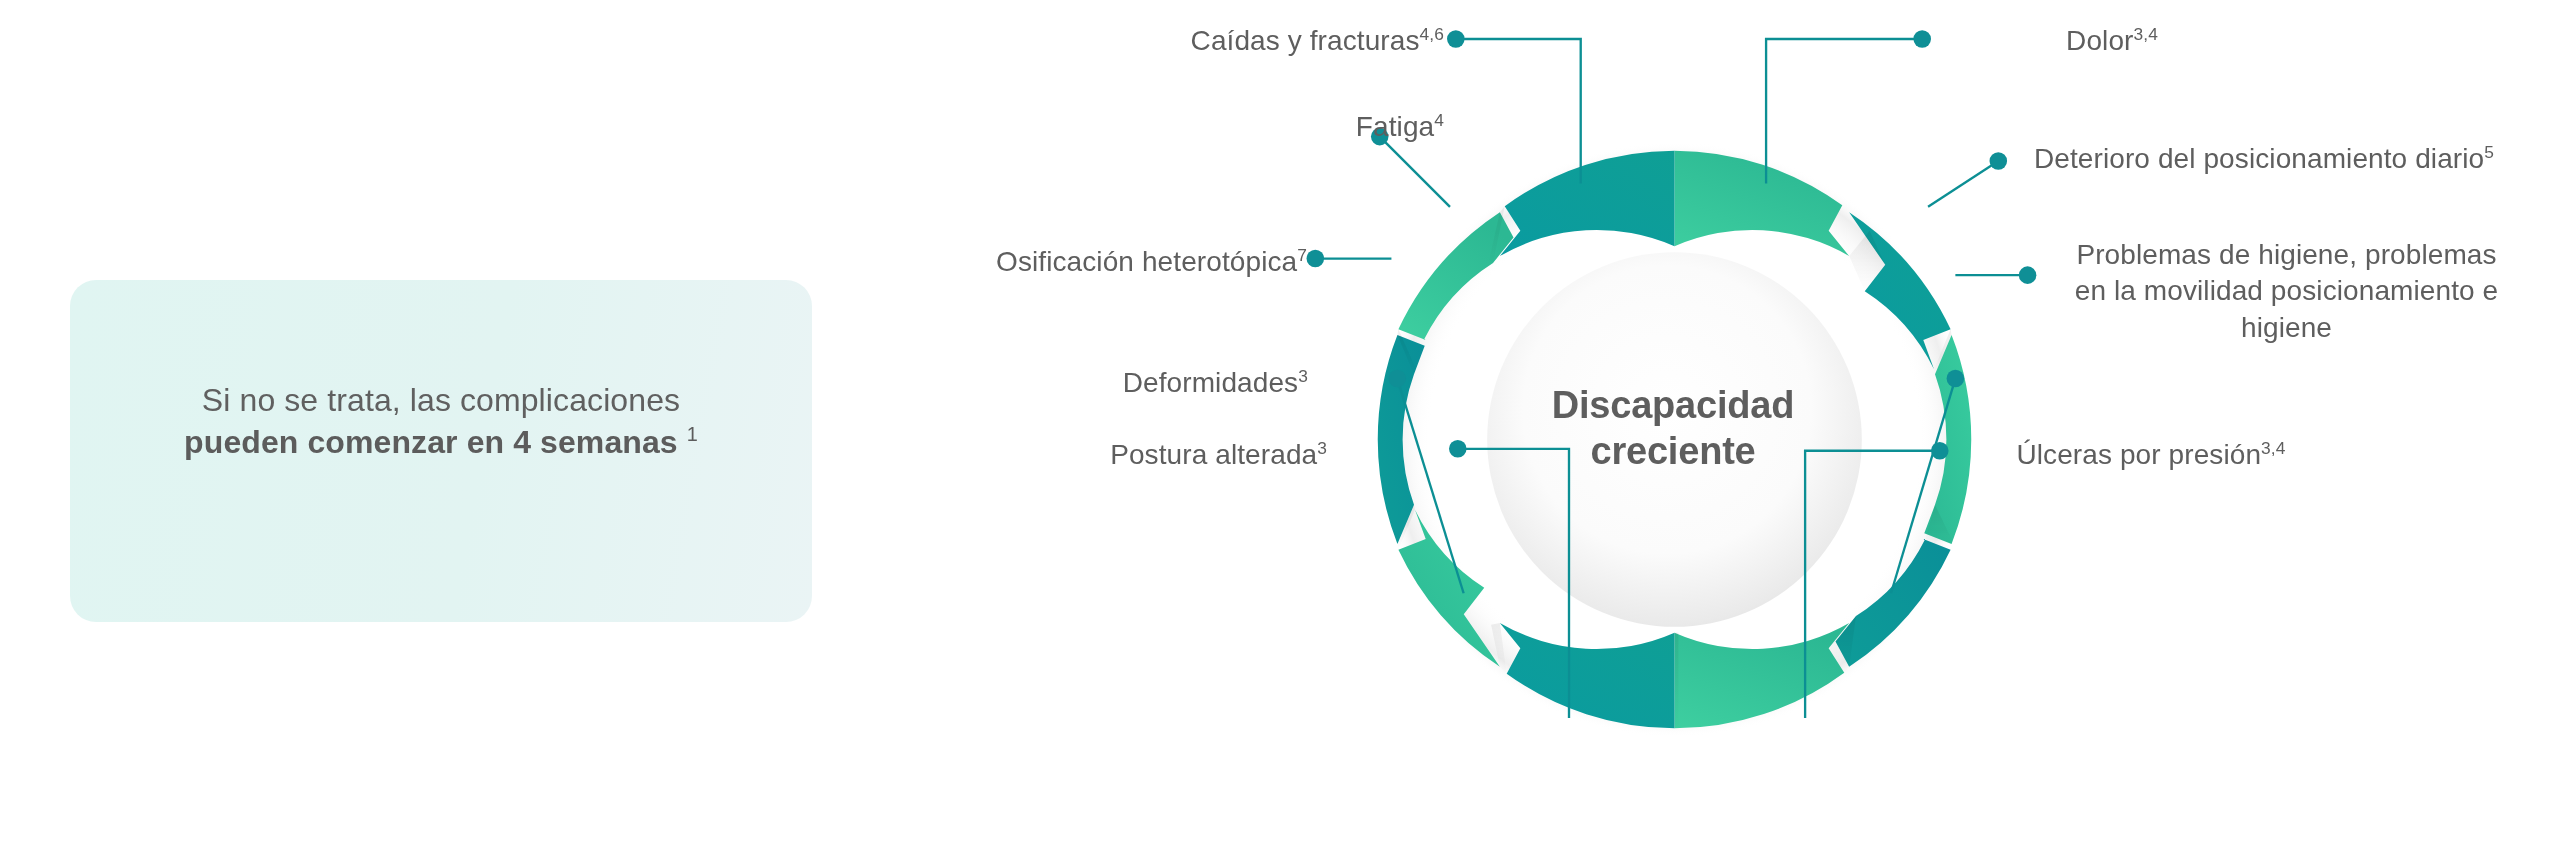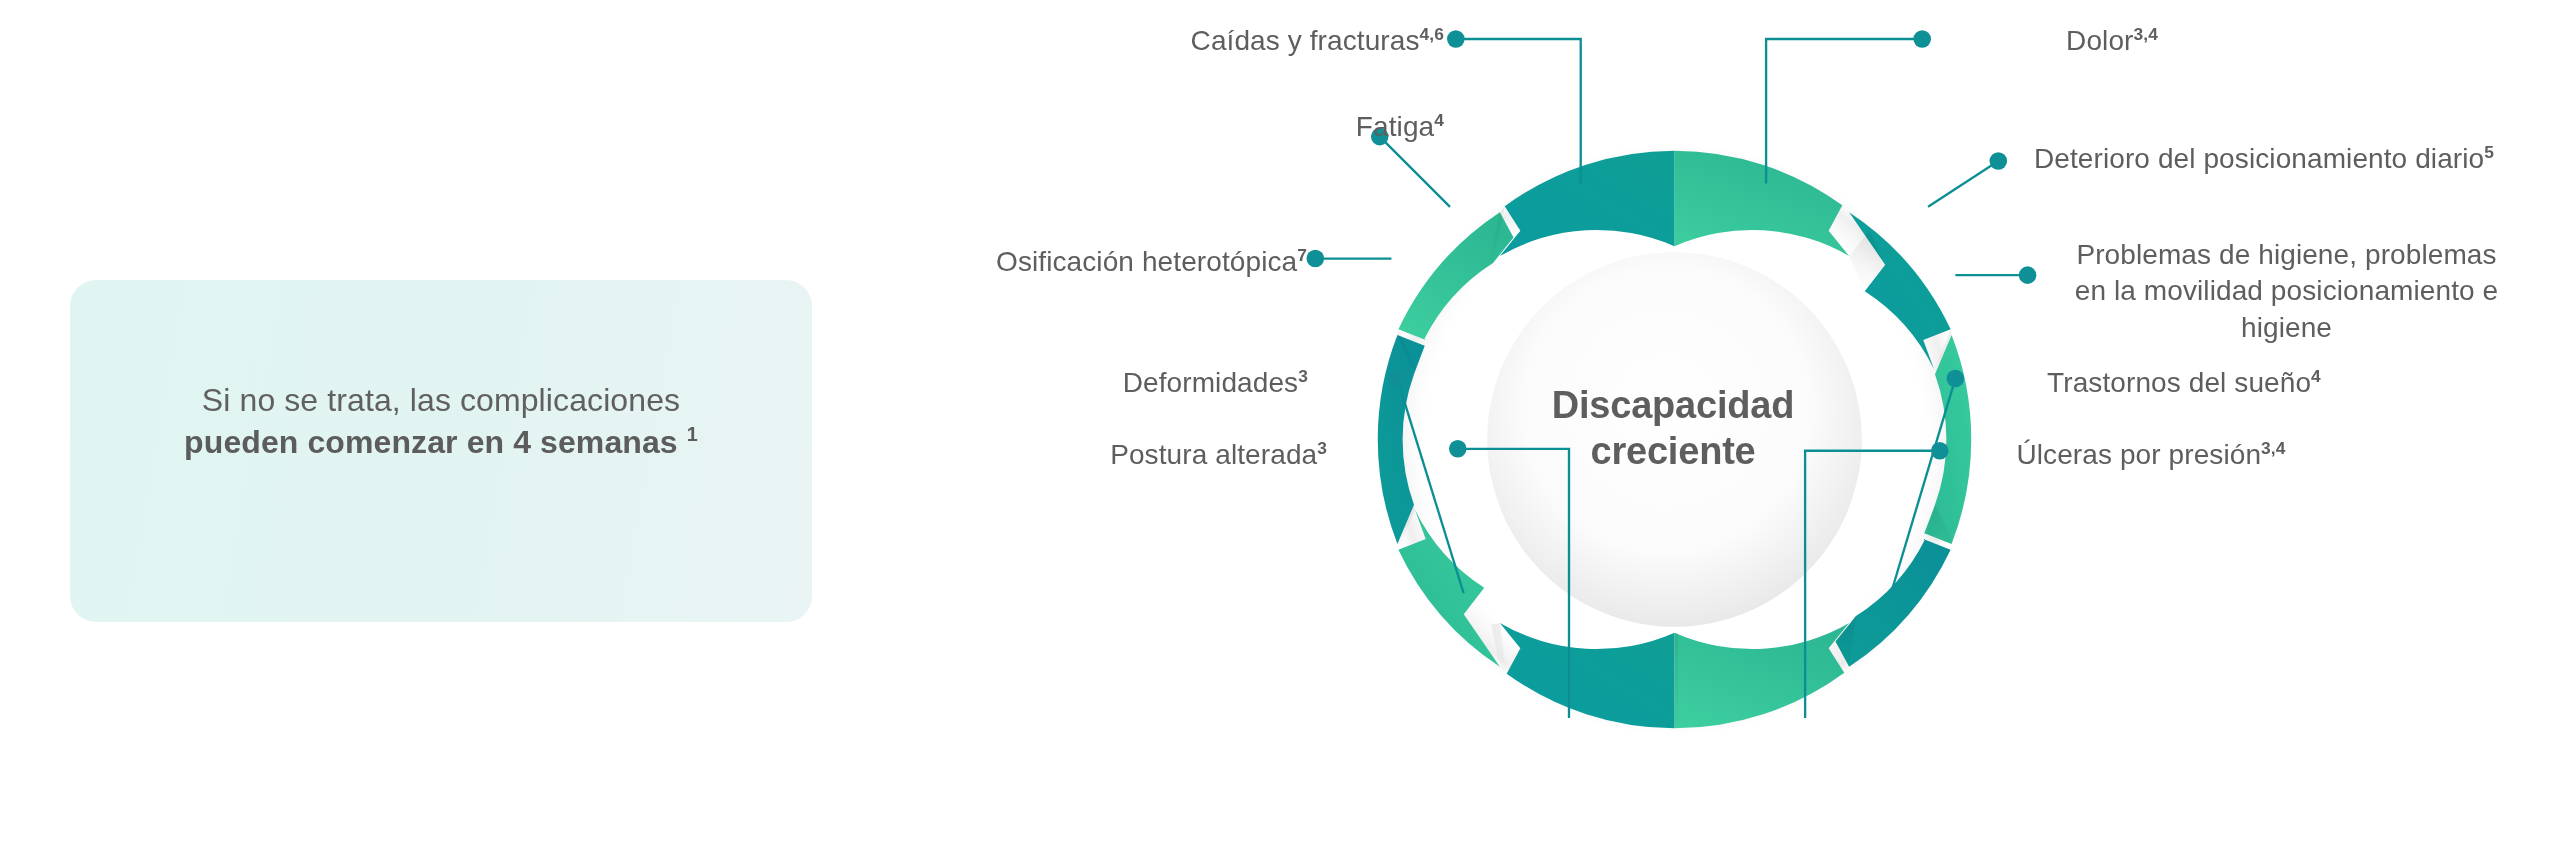--- a/index.html
+++ b/index.html
@@ -37,21 +37,21 @@
     width: 100%;
     text-align: center;
     color: #606060;
     font-size: 32px;
     line-height: 1.30;
     letter-spacing: 0.1px;
   }
   .info-para.first { margin-bottom: 51px; }
   .info-para b { font-weight: bold; color: #5c5c5c; }
   .info-para .light { font-weight: normal; }
-  sup { font-size: 0.62em; font-weight: bold; }
+  sup { font-size: 0.62em; font-weight: normal; }
 
   
   #donut-wrap {
     position: absolute;
     left: 1374px;
     top: 137px;
     width: 601px;
     height: 605px;
   }
   #donut-wrap svg { display: block; width: 601px; height: 605px; }
@@ -288,17 +288,16 @@
 
   <div class="callout left" id="cl-caidas"><span>Caídas y fracturas</span><sup>4,6</sup></div>
   <div class="callout left" id="cl-fatiga"><span>Fatiga</span><sup>4</sup></div>
   <div class="callout left" id="cl-osifica"><span>Osificación heterotópica</span><sup>7</sup></div>
   <div class="callout left" id="cl-deformi"><span>Deformidades</span><sup>3</sup></div>
   <div class="callout left" id="cl-postura"><span>Postura alterada</span><sup>3</sup></div>
 
   <div class="callout right" id="cl-dolor"><span>Dolor</span><sup>3,4</sup></div>
   <div class="callout right" id="cl-deterioro"><span>Deterioro del posicionamiento diario</span><sup>5</sup></div>
   <div class="callout right" id="cl-higiene"><span>Problemas de higiene, problemas en la movilidad posicionamiento e higiene</span><sup></sup></div>
-  <div class="callout right" id="cl-sueno"><span>Trastornos del sueño</span><sup>4</sup></div>
   <div class="callout right" id="cl-ulceras"><span>Úlceras por presión</span><sup>3,4</sup></div>
 
 </div>
 
 
 </body></html>

